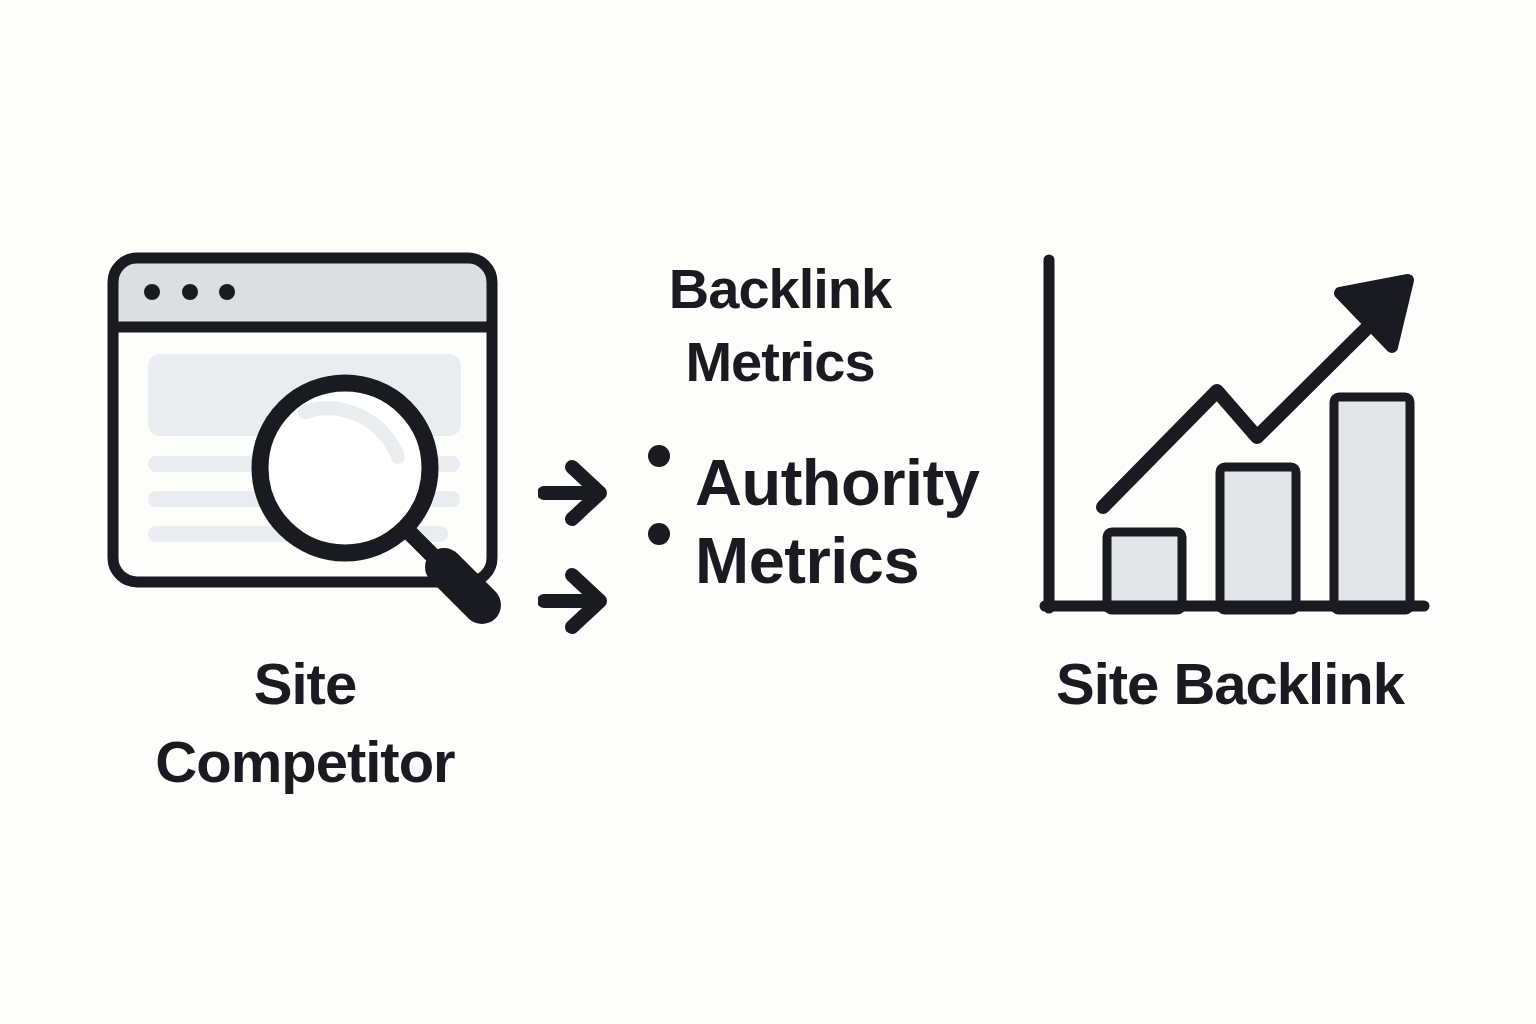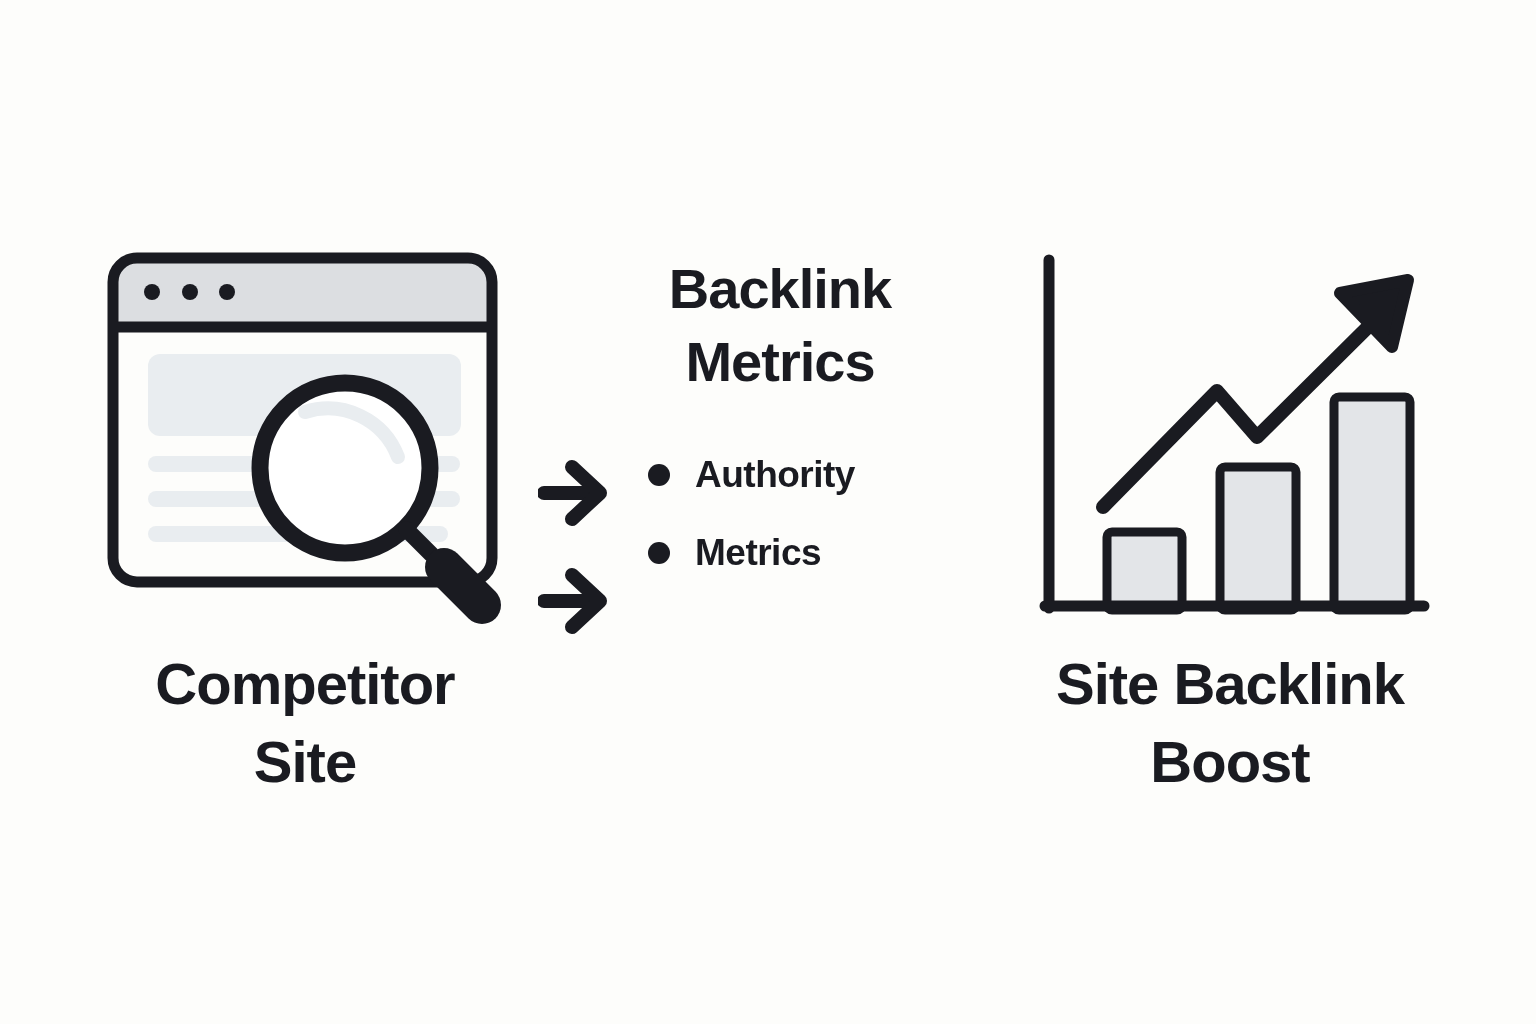--- a/index.html
+++ b/index.html
@@ -57,25 +57,24 @@
     letter-spacing: -1px;
   }
   .arrow-1 { left: 538px; top: 459px; }
   .arrow-2 { left: 538px; top: 567px; }
   .bullet-list {
     left: 648px; top: 445px;
     list-style: none;
   }
   .bullet-item {
     display: flex;
-    align-items: center;
     height: 60px;
     margin-bottom: 18px;
     color: var(--ink);
-    font-size: 37px;
+    font-size: 65px;
     font-weight: 700;
     letter-spacing: -0.5px;
     white-space: nowrap;
   }
   .bullet-dot {
     width: 22px; height: 22px;
     border-radius: 50%;
     background: var(--ink);
     margin-right: 25px;
     flex: 0 0 auto;
@@ -106,22 +105,22 @@
     <circle class="fl-ink" cx="122" cy="42" r="8"></circle>
 
     <circle class="fl-white" cx="240" cy="218" r="84"></circle>
     <path class="fl-none sk-gray" d="M200 162 A75 75 0 0 1 293 207" stroke-width="14" stroke-linecap="round"></path>
     <circle class="fl-none sk-ink" cx="240" cy="218" r="85" stroke-width="17"></circle>
     <line class="sk-ink" x1="301" y1="279" x2="326" y2="304" stroke-width="16" stroke-linecap="round"></line>
     <line class="sk-ink" x1="339" y1="317" x2="377" y2="355" stroke-width="38" stroke-linecap="round"></line>
   </svg>
 
   <div class="abs figure-label left-label">
+    <div>Site</div>
     <div>Competitor</div>
-    <div>Site</div>
   </div>
 
   <div class="abs metrics-heading">
     <div>Backlink</div>
     <div>Metrics</div>
   </div>
 
   <svg class="abs arrow-1" width="76" height="68" viewBox="0 0 76 68" aria-hidden="true">
     <line class="sk-ink" x1="6" y1="34" x2="52" y2="34" stroke-width="14" stroke-linecap="round"></line>
     <path class="fl-none sk-ink" d="M34 8 L62 34 L34 60" stroke-width="14" stroke-linecap="round" stroke-linejoin="round"></path>
@@ -150,16 +149,15 @@
 
     <line class="sk-ink" x1="19" y1="12" x2="19" y2="360" stroke-width="11" stroke-linecap="round"></line>
     <line class="sk-ink" x1="15" y1="358" x2="394" y2="358" stroke-width="11" stroke-linecap="round"></line>
 
     <polyline class="fl-none sk-ink" points="73,259 187,143 227,189 341,76" stroke-width="14" stroke-linecap="round" stroke-linejoin="round"></polyline>
     <path class="fl-ink sk-ink" d="M378 32 L310 45 L362 99 Z" stroke-width="12" stroke-linejoin="round"></path>
   </svg>
 
   <div class="abs figure-label right-label">
     <div>Site Backlink</div>
-    <div>Boost</div>
   </div>
 
 </div>
 
 </body></html>

